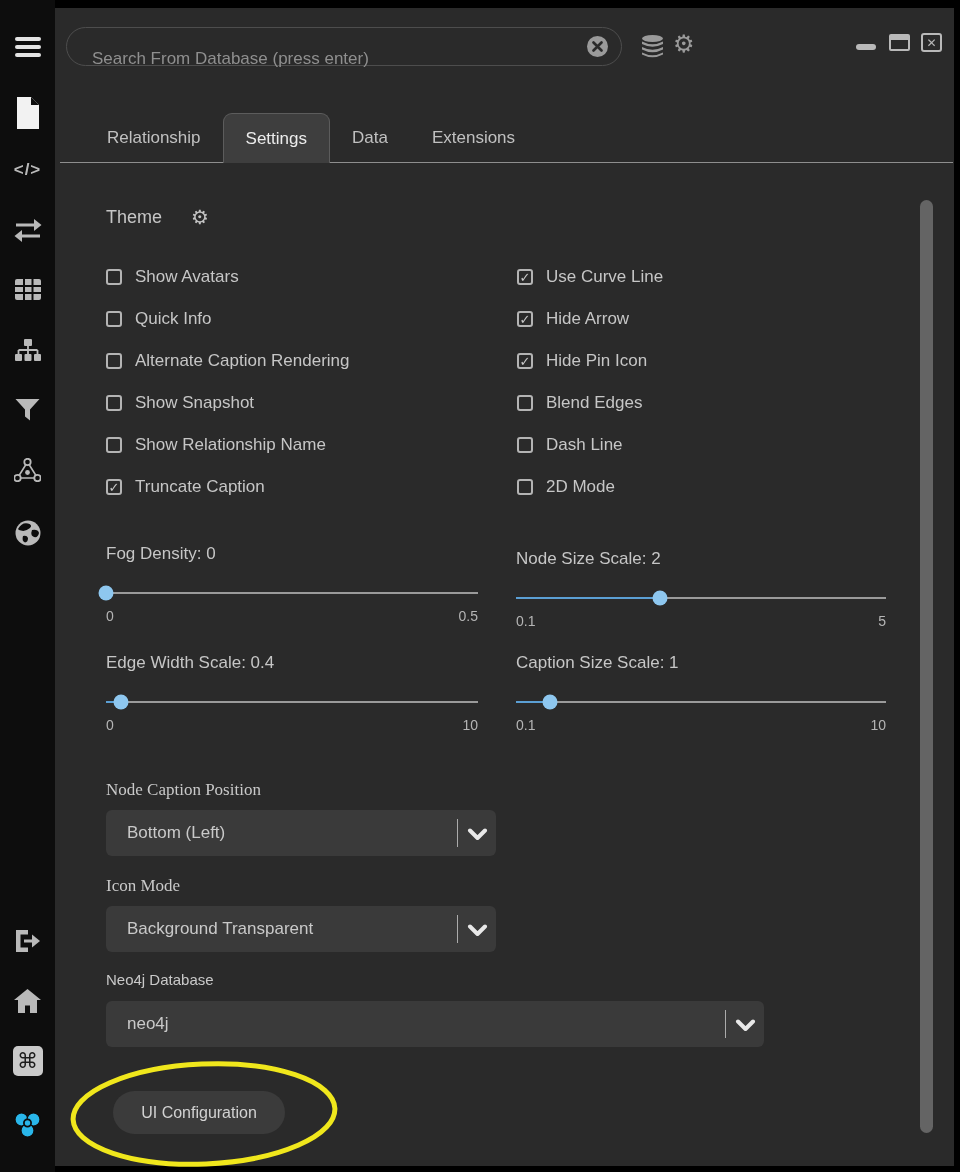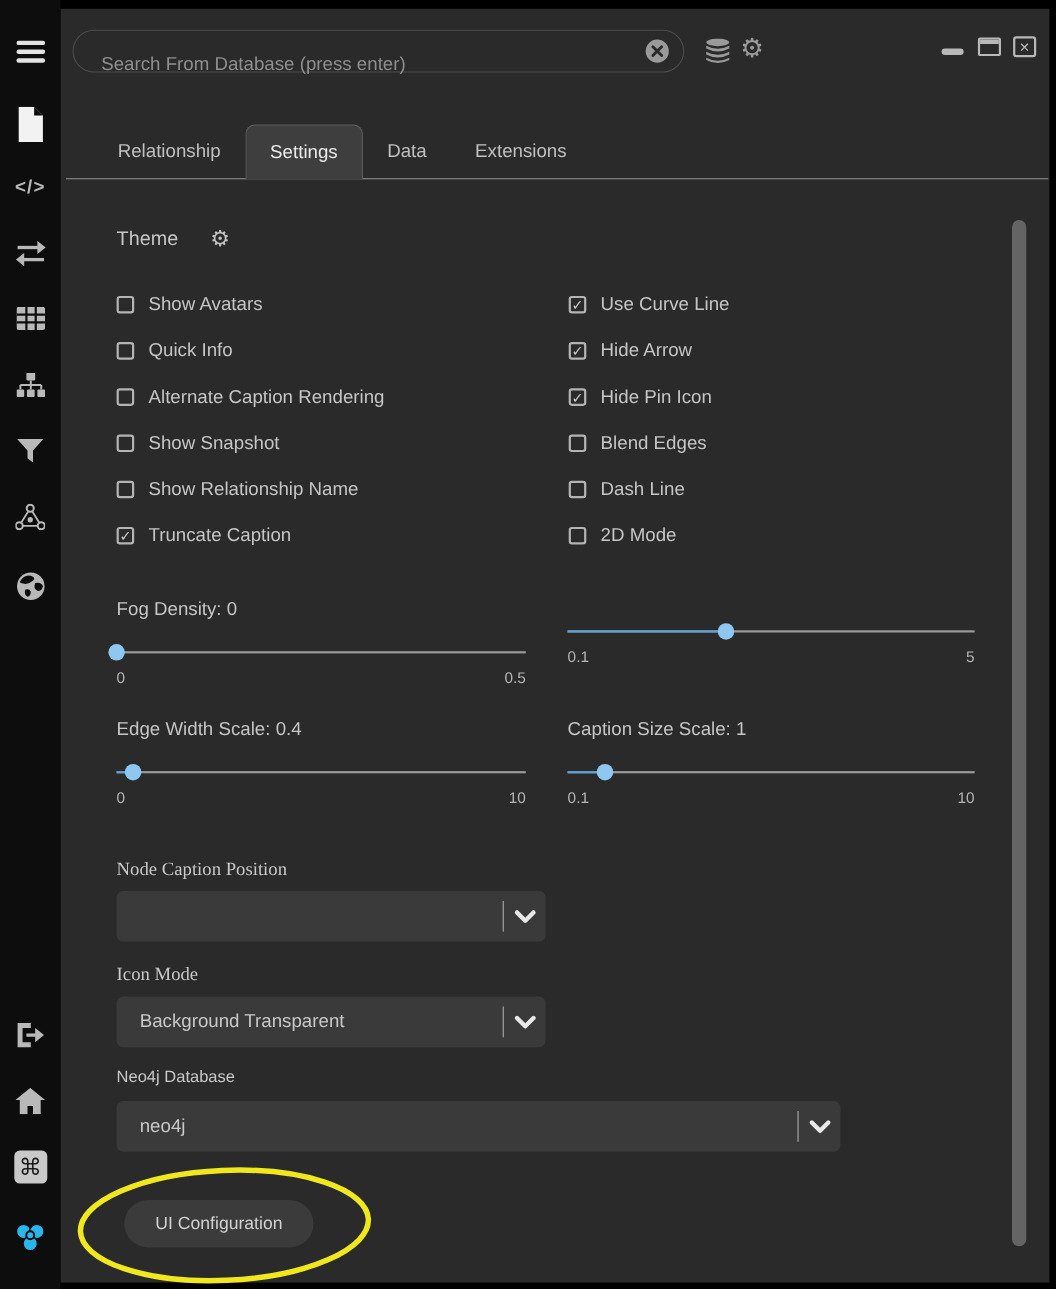--- a/index.html
+++ b/index.html
@@ -304,20 +304,21 @@
         <div class="slider-fill" style="width: 0%;"></div>
         <div class="slider-thumb" style="left: 0%;"></div>
       </div>
       <div class="slider-minmax">
         <span>0</span>
         <span>0.5</span>
       </div>
     </div>
 
     <div class="slider-group" style="left:461px; top:541px; width:370px;">
+      <div class="slider-label">Node Size Scale: 2</div>
       <div class="slider-track-wrap">
         <div class="slider-track"></div>
         <div class="slider-fill" style="width: 38.8%;"></div>
         <div class="slider-thumb" style="left: 38.8%;"></div>
       </div>
       <div class="slider-minmax">
         <span>0.1</span>
         <span>5</span>
       </div>
     </div>
@@ -344,20 +345,21 @@
       </div>
       <div class="slider-minmax">
         <span>0.1</span>
         <span>10</span>
       </div>
     </div>
 
     <div class="dd-group" style="top:772px; width:390px;">
       <div class="dd-label serif">Node Caption Position</div>
       <div class="dd-box">
+        <div class="dd-value">Bottom (Left)</div>
         <div class="dd-divider"></div>
         <div class="dd-chevron">
           <svg width="21" height="13" viewBox="0 0 21 13">
               <polyline points="3,2.5 10.5,10 18,2.5" fill="none" stroke="#e8e8e8" stroke-width="4" stroke-linecap="round" stroke-linejoin="round"></polyline>
             </svg>
         </div>
       </div>
     </div>
 
     <div class="dd-group" style="top:868px; width:390px;">

